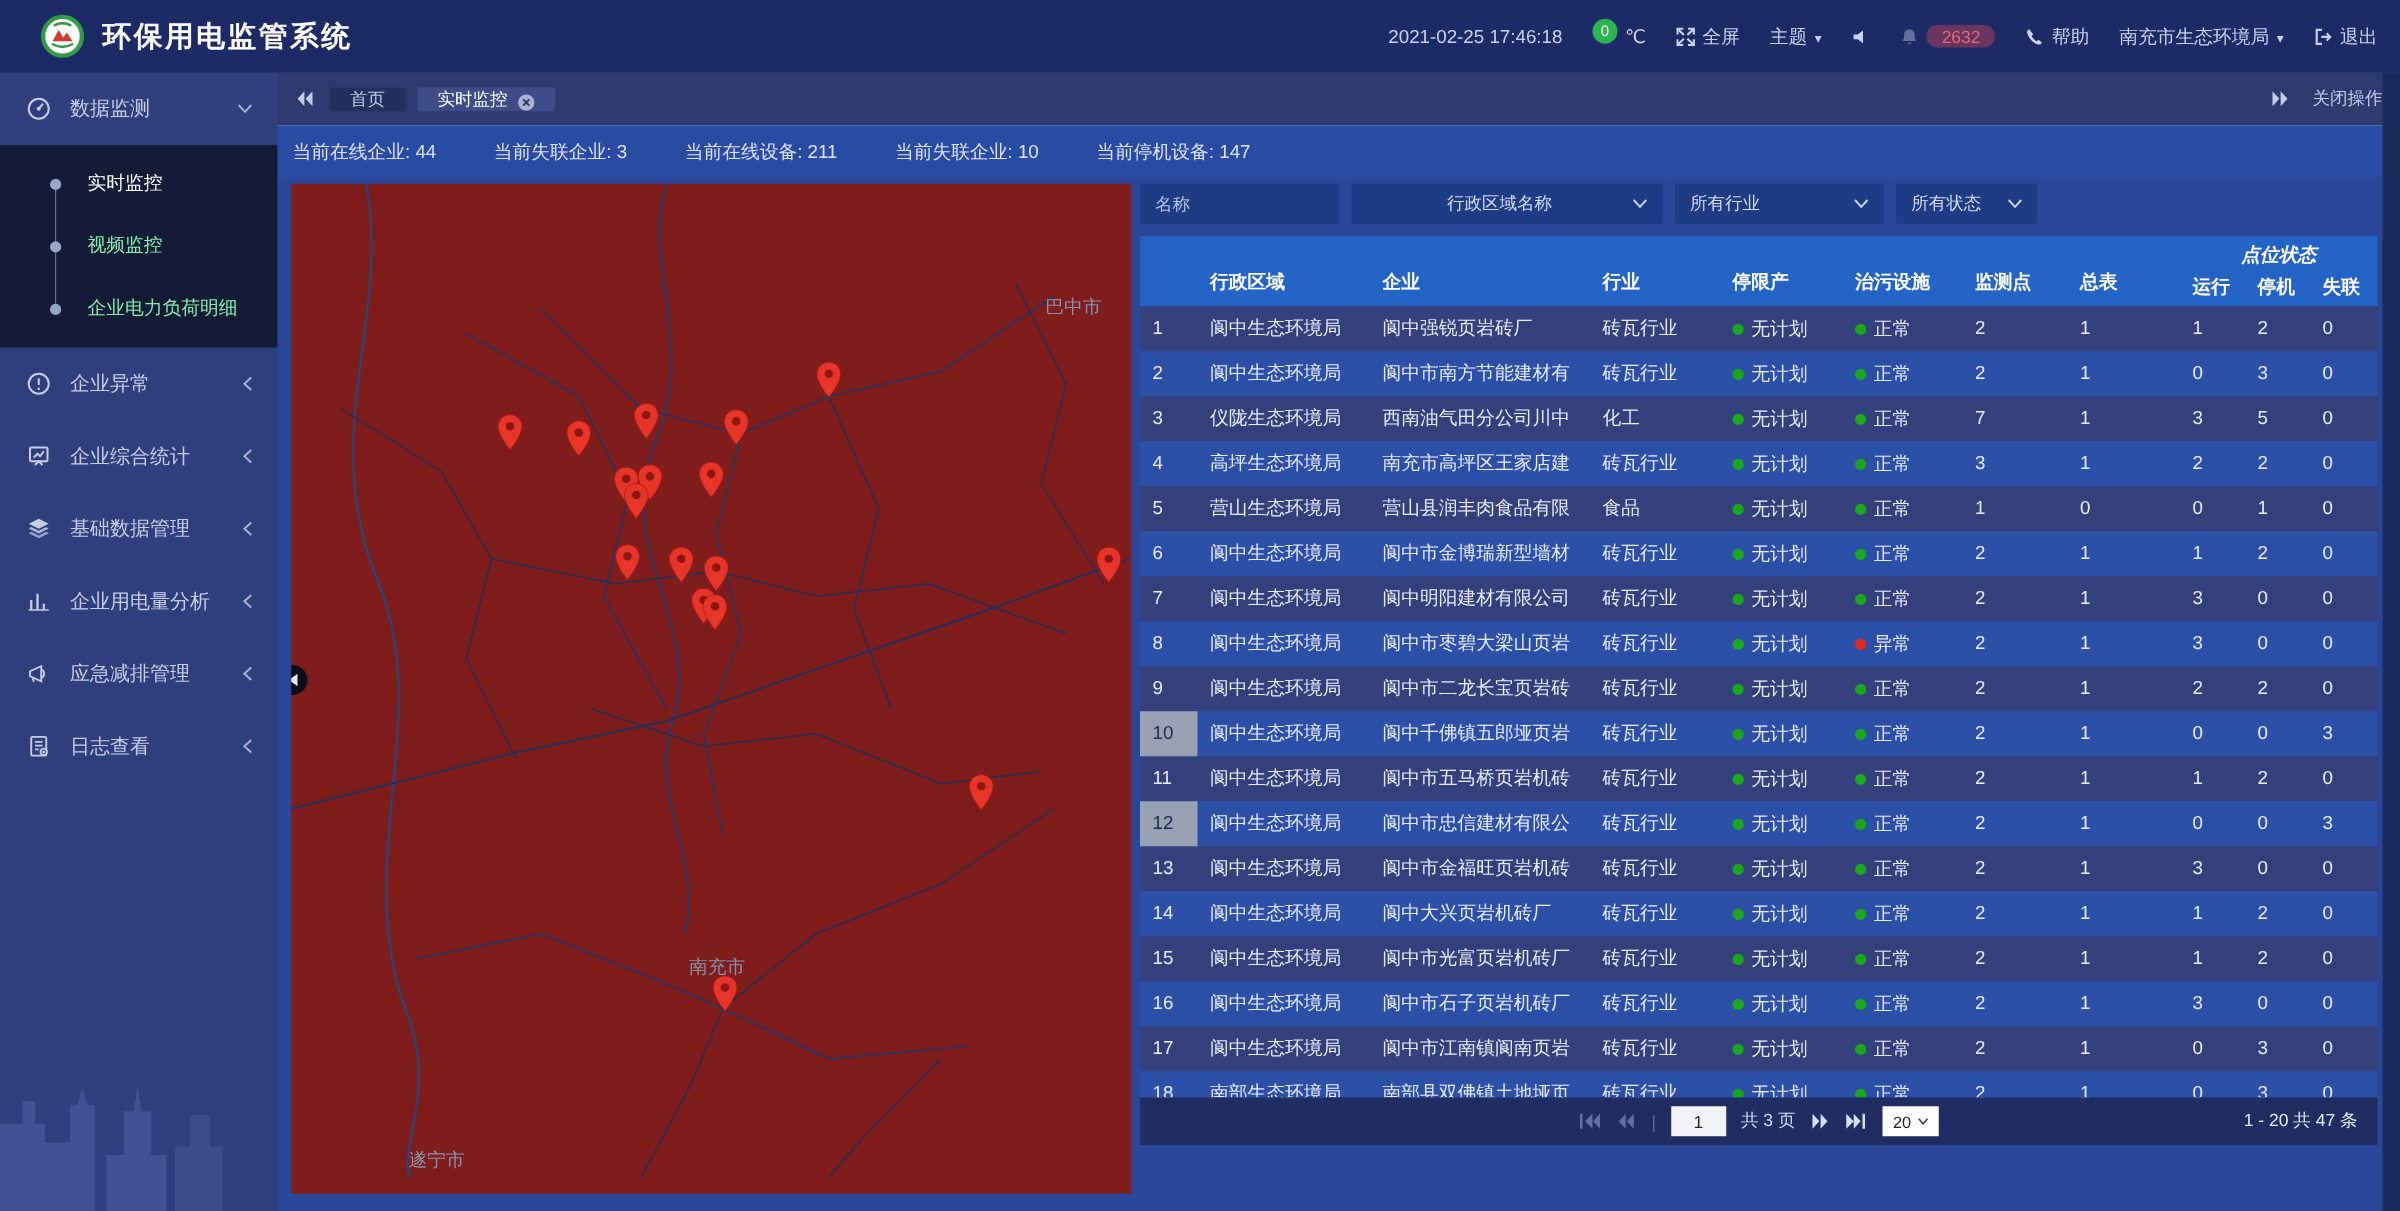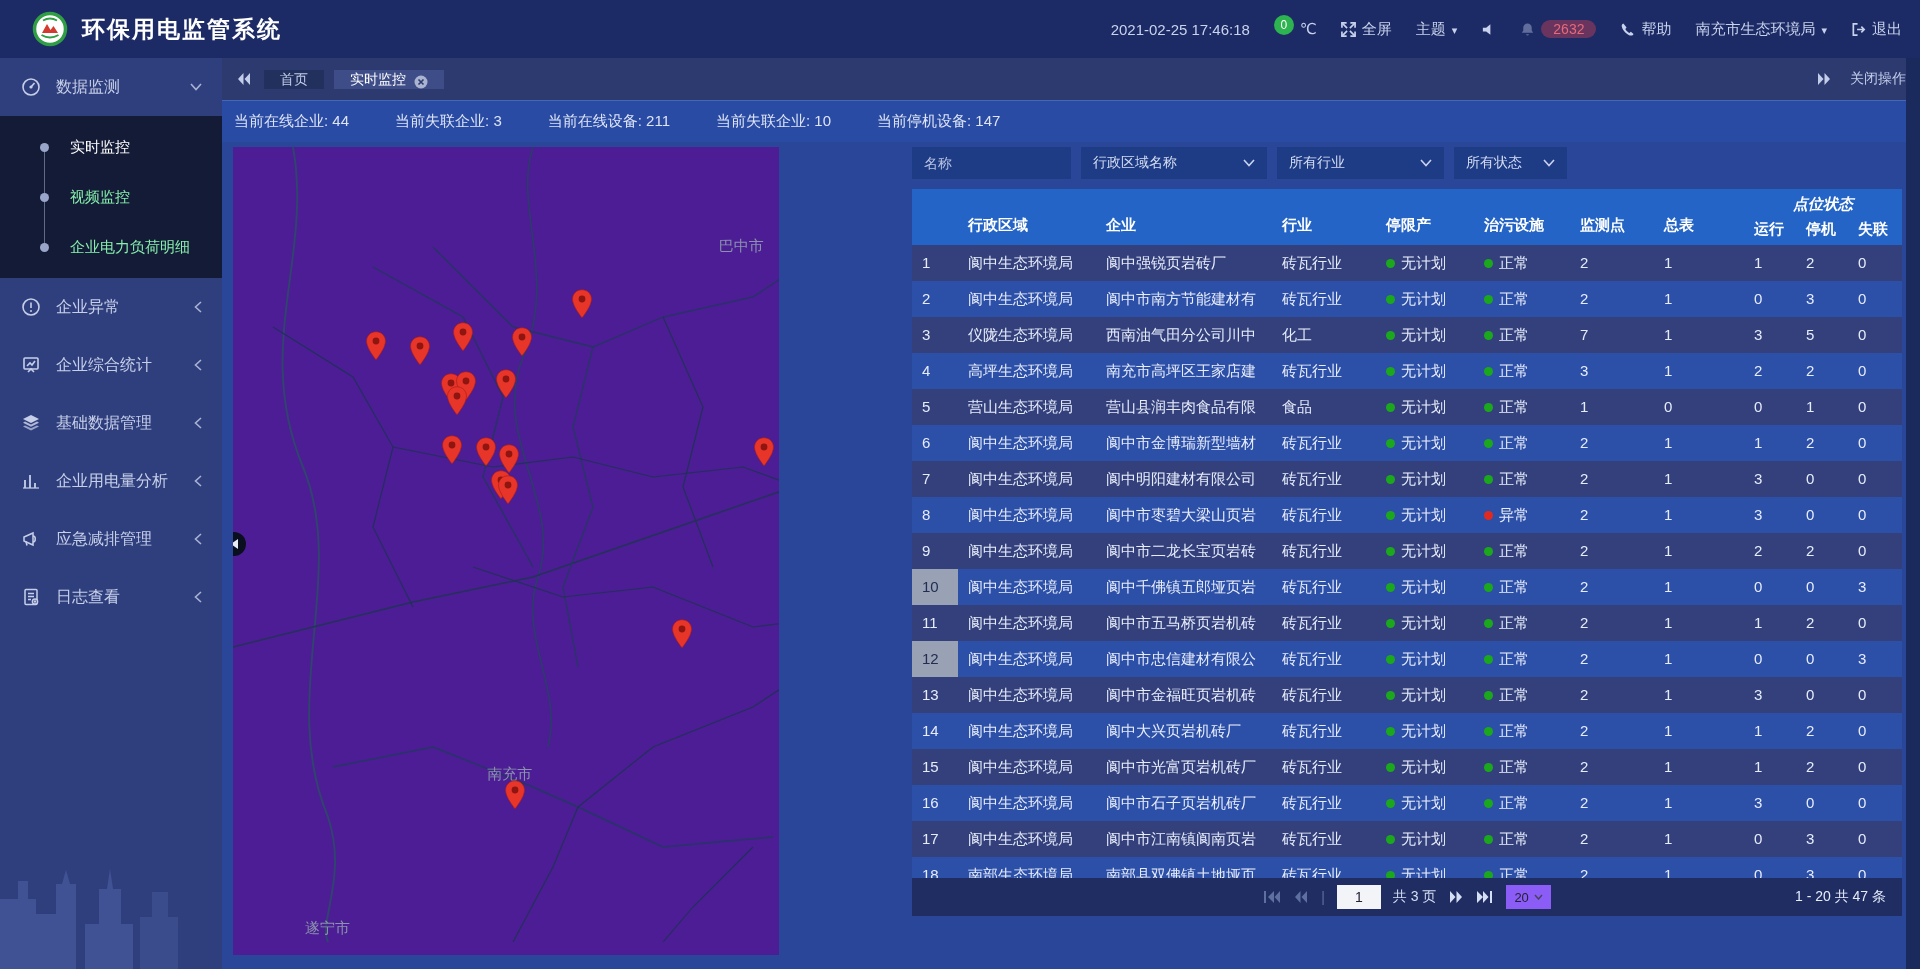--- a/index.html
+++ b/index.html
@@ -41,34 +41,34 @@
   .tabbar-right { margin-left:auto; display:flex; align-items:center; gap:18px; color:#c3cce8; font-size:14px; }
 
   
   .statsbar { margin-left:222px; height:42px; background:#2a4ba3; border-top:1px solid #4565b5; display:flex; align-items:center; padding-left:12px; gap:46px; color:#dde4f6; font-size:15px; }
 
   
   .content { position:absolute; left:222px; top:84px; right:0; bottom:0; background:#2a4699; }
   .scroll-track { position:absolute; right:0; top:-84px; bottom:0; width:14px; background:#1a2a5c; }
 
   
-  .map-panel { position:absolute; left:11px; top:5px; width:546px; bottom:14px; background:#4c1d95; overflow:hidden; }
+  .map-panel { position:absolute; left:11px; top:5px; width:672px; bottom:14px; background:#7f1d1d; overflow:hidden; }
   .map-roads { position:absolute; inset:0; }
   .map-label { position:absolute; transform:translate(-50%,-50%); color:#8a93ad; font-size:15px; white-space:nowrap; }
   .pin { position:absolute; transform:translate(-50%,-94%); cursor:pointer; }
   .map-toggle { position:absolute; left:-11px; top:385px; width:24px; height:24px; border-radius:50%; background:#0a0f1f; color:#e8ecf8; display:flex; align-items:center; justify-content:center; cursor:pointer; z-index:4; }
 
   
   .right-panel { position:absolute; left:690px; top:5px; right:18px; }
   .filters { display:flex; gap:10px; height:32px; margin-bottom:10px; }
   .f-input { width:159px; background:#1e3c86; border:none; outline:none; color:#c9d2ec; font-size:14px; padding:0 12px; font-family:inherit; }
   .f-input::placeholder { color:#b9c3e2; opacity:1; }
   .f-select { background:#1e3c86; color:#d4dcf2; font-size:14px; display:flex; align-items:center; padding:0 12px; cursor:pointer; }
   .f-select .lbl { flex:1; }
-  .f-sel-region { width:186px; } .f-sel-industry { width:167px; } .f-sel-status { width:113px; }
+  .f-sel-region { width:249px;text-align:center; } .f-sel-industry { width:167px; } .f-sel-status { width:113px; }
 
   
   .tbl-header { height:56px; background:#2464c6; color:#fff; font-size:15px; font-weight:bold; display:flex; }
   .hcell { display:flex; align-items:center; padding-left:10px;margin-top:16px; }
   .group-col { display:flex; flex-direction:column; justify-content:center; }
   .group-title { text-align:center; font-style:italic; padding-bottom:6px; }
   .group-sub { display:flex; }
   .group-sub span { padding-left:10px; }
   .tbl-rows { height:633px; overflow:hidden; }
   .trow { height:36px; display:flex; color:#e6ecfa; font-size:15px; cursor:pointer; }
@@ -80,21 +80,21 @@
   .numcell.hl { background:#99a1b5; color:#222d52; }
   .c0{width:46px;} .c1{width:138px;} .c2{width:176px;} .c3{width:104px;} .c4{width:98px;}
   .c5{width:96px;} .c6{width:84px;} .c7{width:90px;} .c8{width:52px;} .c9{width:52px;} .c10{width:54px;}
 
   
   .pager { height:38px; background:#1f2d63; position:relative; display:flex; align-items:center; justify-content:center; gap:12px; color:#d6def2; font-size:14px; }
   .pg-ic { display:flex; cursor:pointer; }
   .pg-ic.disabled { color:#5f6f9f; cursor:default; }
   .pg-sep { color:#5f6f9f; }
   .pg-input { width:44px; height:24px; background:#f2f4f8; border:none; text-align:center; color:#223; font-size:14px; font-family:inherit; }
-  .pg-size { height:24px; background:#8b5cf6; color:#223; font-size:13px; display:flex; align-items:center; gap:5px; padding:0 8px; cursor:pointer; }
+  .pg-size { height:24px; background:#ffffff; color:#223; font-size:13px; display:flex; align-items:center; gap:5px; padding:0 8px; cursor:pointer; }
   .pg-range { position:absolute; right:16px; color:#e6ecfa; }
 </style>
 </head>
 <body>
 
 <header class="app-header">
   <svg class="logo" viewBox="0 0 36 36">
     <circle cx="18" cy="18" r="16" fill="#ffffff"></circle>
     <circle cx="18" cy="18" r="15.5" fill="none" stroke="#2f9e44" stroke-width="3.5"></circle>
     <path d="M10 22 L15 13 L18.5 19 L21.5 15 L26 22 Z" fill="#d23b2f"></path>

